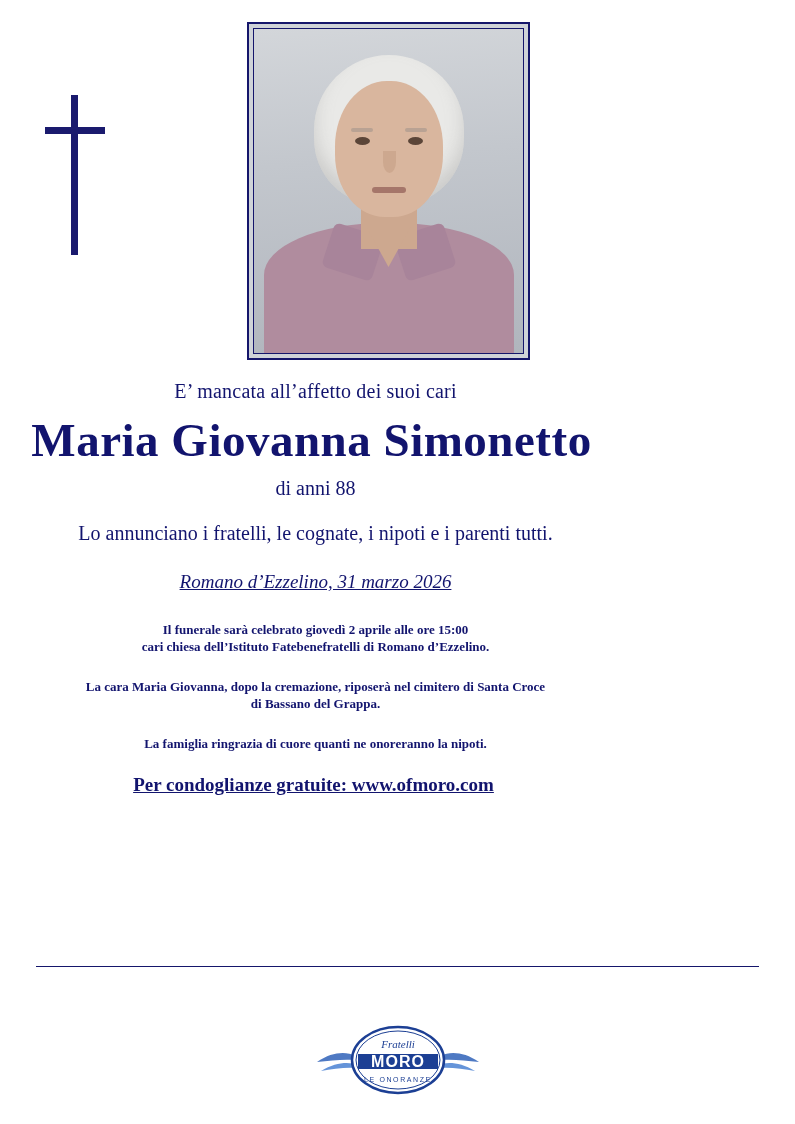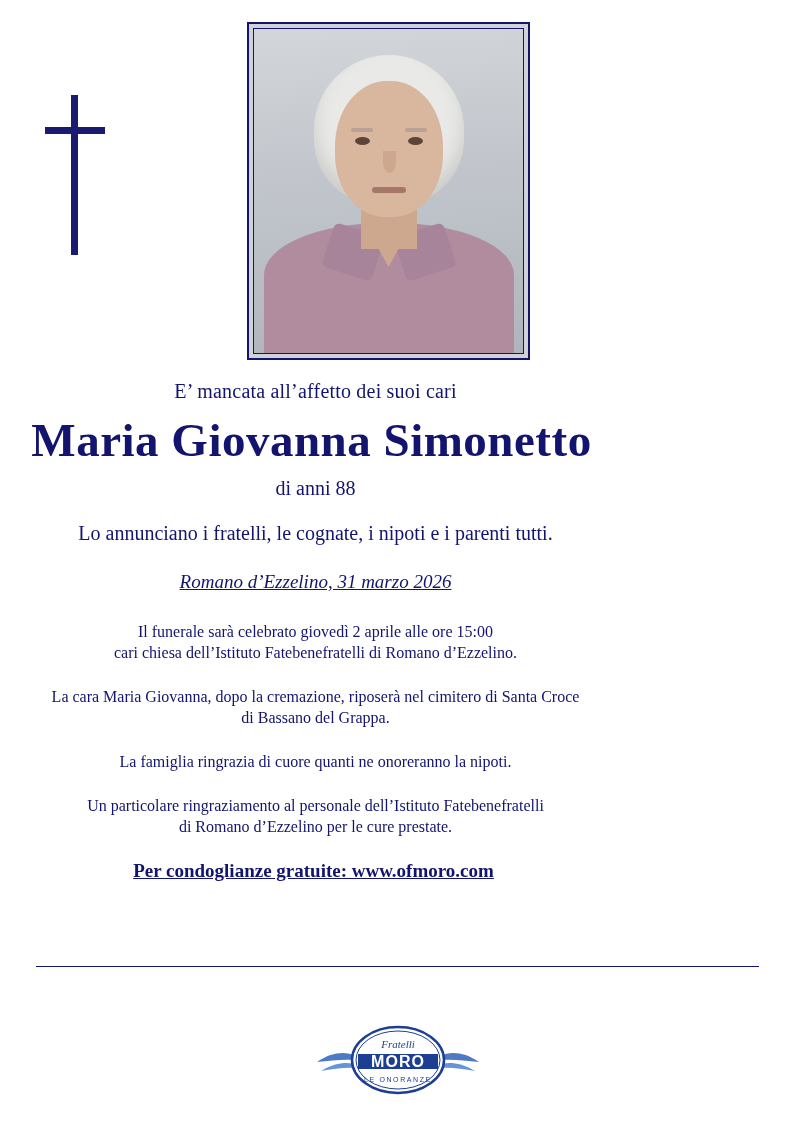--- a/index.html
+++ b/index.html
@@ -192,23 +192,24 @@
     font-size: 20px;
     margin: 0 0 26px 0;
   }
   .place-date {
     font-size: 19px;
     font-style: italic;
     text-decoration: underline;
     margin: 0 0 28px 0;
   }
   .para {
-    font-size: 16px;
+    font-size: 13px;
     line-height: 1.35;
     margin: 0 0 22px 0;
+    font-weight: bold;
   }
   .para .l { display: block; }
   .website {
     font-size: 19px;
     font-weight: bold;
     text-decoration: underline;
     margin: 4px 4px 0 0;
   }
 
   
@@ -273,24 +274,20 @@
       <span class="l">cari chiesa dell’Istituto Fatebenefratelli di Romano d’Ezzelino.</span>
     </p>
 
     <p class="para">
       <span class="l">La cara Maria Giovanna, dopo la cremazione, riposerà nel cimitero di Santa Croce</span>
       <span class="l">di Bassano del Grappa.</span>
     </p>
 
     <p class="para">La famiglia ringrazia di cuore quanti ne onoreranno la nipoti.</p>
 
-    <p class="para">
-      <span class="l">Un particolare ringraziamento al personale dell’Istituto Fatebenefratelli</span>
-      <span class="l">di Romano d’Ezzelino per le cure prestate.</span>
-    </p>
 
     <p class="website">Per condoglianze gratuite: www.ofmoro.com</p>
   </div>
 
   <div class="divider"></div>
 
   <div class="logo">
     <svg viewBox="0 0 190 80" width="190" height="80">
 
       <path d="M14 44 C34 30, 52 34, 62 44 C50 40, 32 42, 14 44 Z" fill="#2f62b8" opacity=".85"></path>

